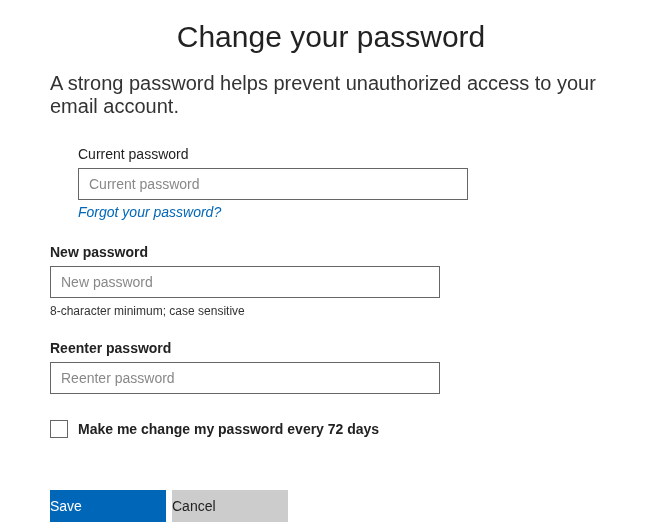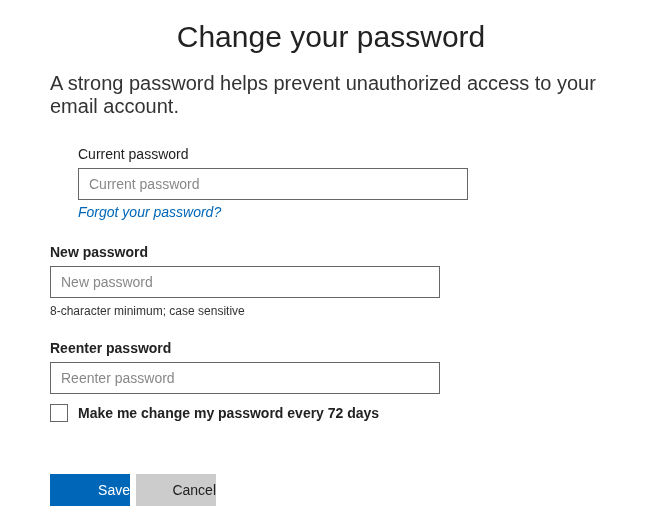--- a/index.html
+++ b/index.html
@@ -67,48 +67,48 @@
       margin-top: 6px;
       margin-bottom: 22px;
     }
     .section-gap {
       margin-bottom: 24px;
       padding-left: 28px;
     }
     .checkbox-row {
       display: flex;
       align-items: center;
-      margin-top: 10px;
+      margin-top: 26px;
       margin-bottom: 52px;
     }
     .checkbox {
       width: 18px;
       height: 18px;
       border: 1px solid #666;
       background: #fff;
       margin-right: 10px;
       cursor: pointer;
     }
     .checkbox-label {
       font-size: 14px;
       font-weight: 600;
       color: #222;
     }
     .button-row {
       display: flex;
       gap: 6px;
     }
     .btn {
-      width: 80px;
+      width: 116px;
       height: 32px;
       border: none;
       font-size: 14px;
       font-family: inherit;
       cursor: pointer;
-      text-align: right;
+      text-align: left;
       line-height: 32px;
     }
     .btn-primary {
       background: #0067b8;
       color: #fff;
     }
     .btn-secondary {
       background: #ccc;
       color: #222;
     }

